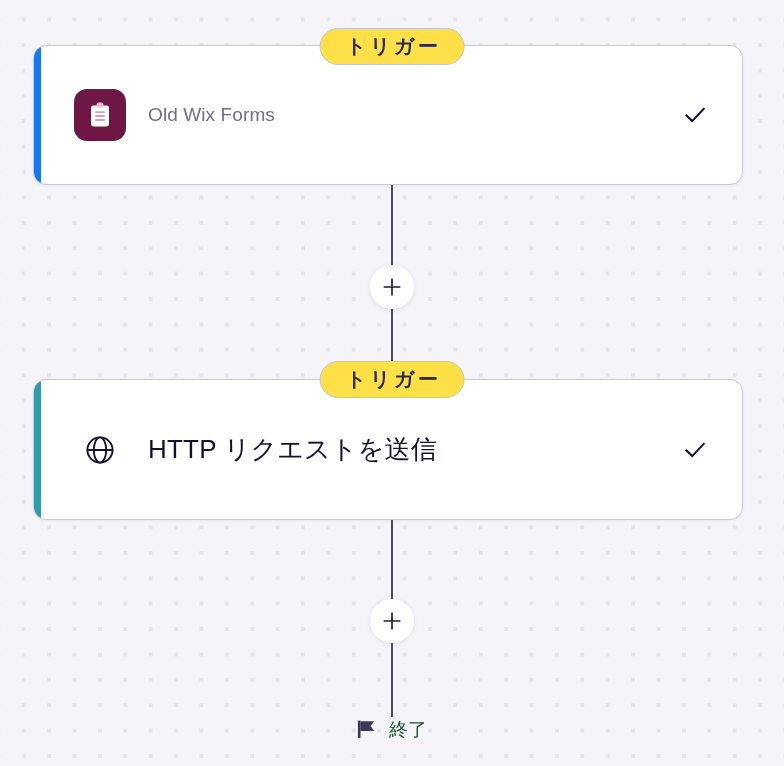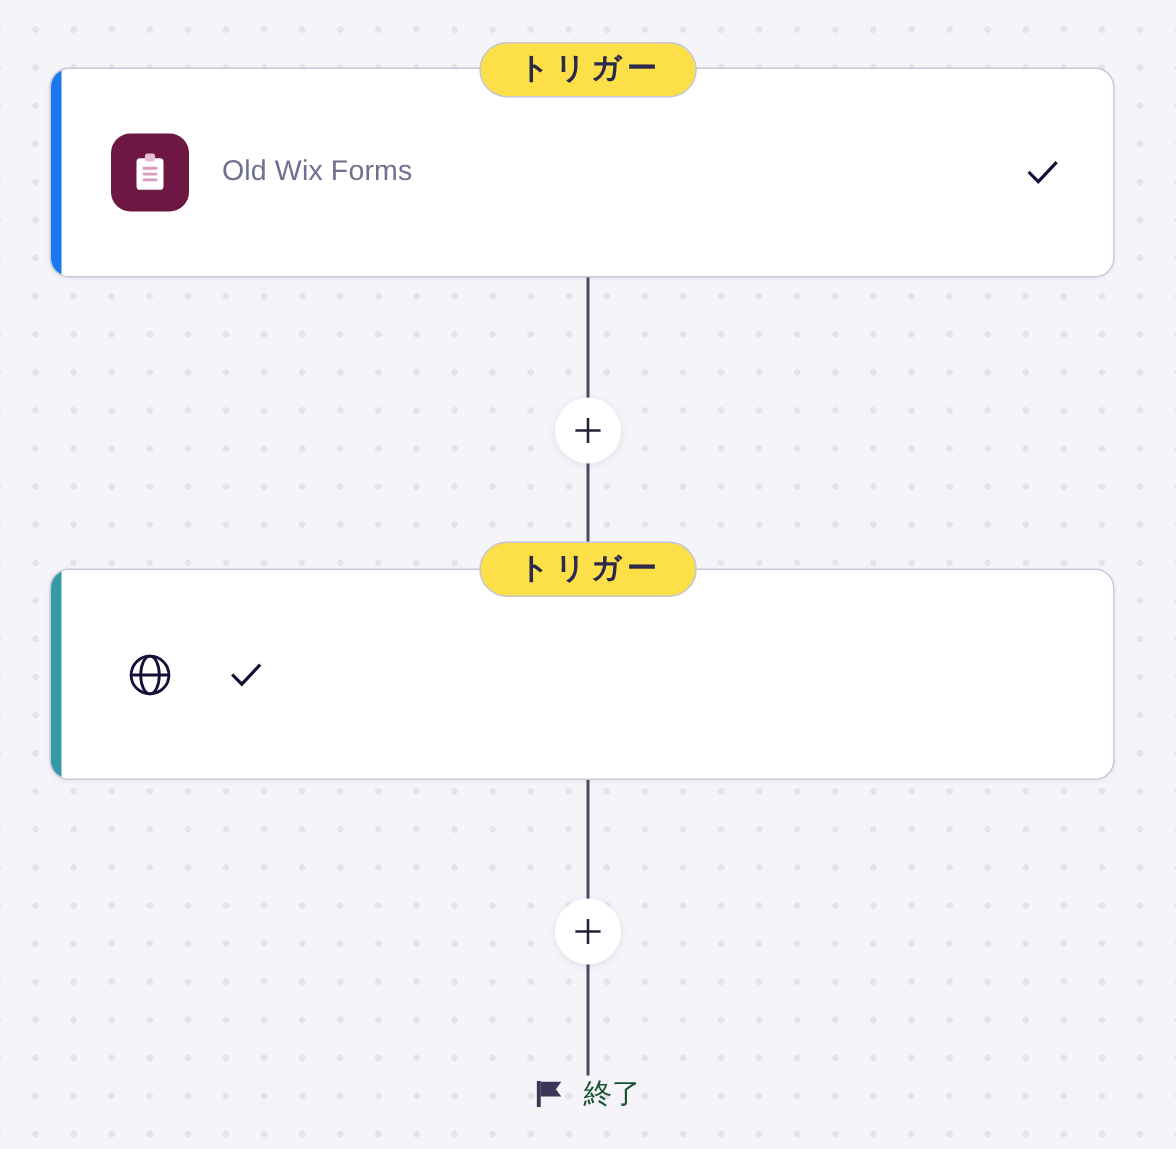--- a/index.html
+++ b/index.html
@@ -245,20 +245,23 @@
   <div class="node-card action-card">
     <div class="accent-bar accent-teal"></div>
     <div class="node-body">
       <div class="line-icon">
         <svg width="34" height="34" viewBox="0 0 34 34" aria-hidden="true">
           <circle cx="17" cy="17" r="12.6" fill="none" stroke="#151036" stroke-width="1.9"></circle>
           <ellipse cx="17" cy="17" rx="6.2" ry="12.6" fill="none" stroke="#151036" stroke-width="1.9"></ellipse>
           <path d="M4.4 17 H29.6" stroke="#151036" stroke-width="1.9"></path>
         </svg>
       </div>
+      <div class="node-text">
+        <div class="node-title single">HTTP リクエストを送信</div>
+      </div>
       <div class="node-status">
         <svg width="30" height="30" viewBox="0 0 30 30" aria-hidden="true">
           <path d="M6.5 15.4 L12.2 21.1 L23.7 8.9" fill="none" stroke="#141034" stroke-width="2.1" stroke-linecap="square" stroke-linejoin="miter"></path>
         </svg>
       </div>
     </div>
   </div>
   <div class="stage-badge badge-action">トリガー</div>
 
   <button class="add-button add-2">

